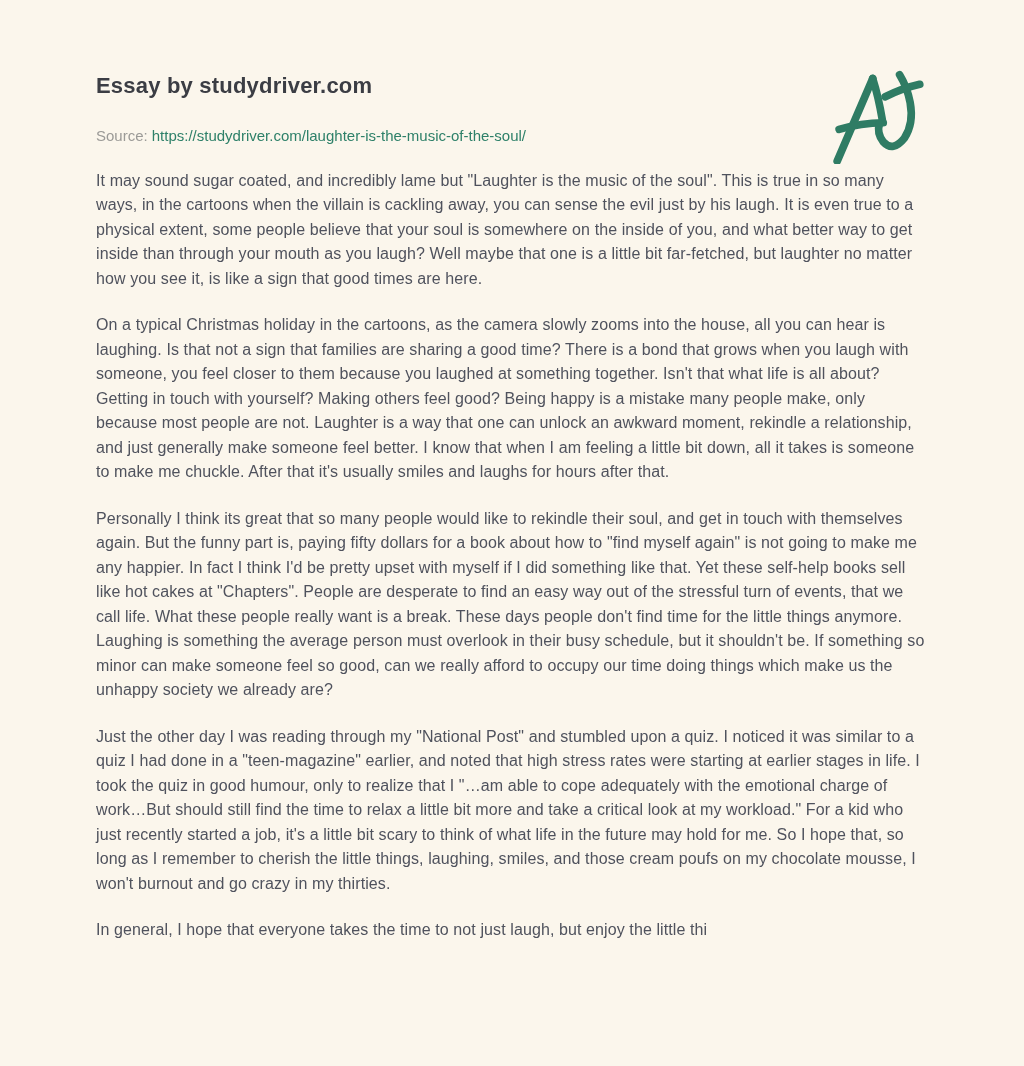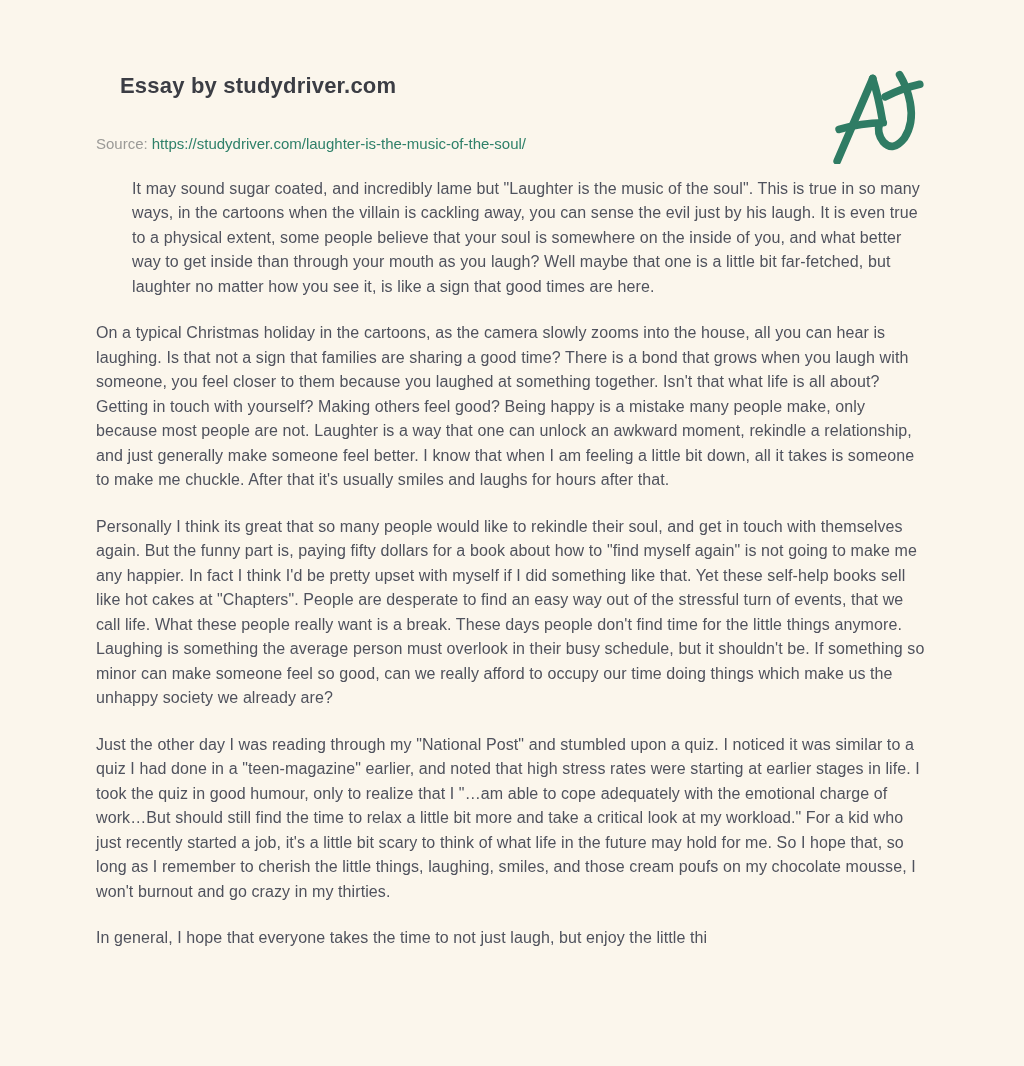--- a/index.html
+++ b/index.html
@@ -19,24 +19,23 @@
     width: 1024px;
     height: 1066px;
     padding: 72px 96px 0 96px;
   }
   .byline {
     font-size: 22px;
     font-weight: 700;
     color: #3b3d44;
     letter-spacing: 0.2px;
     line-height: 1.25;
-    margin-left: 24px;
   }
   .source-row {
-    margin-top: 35px;
+    margin-top: 27px;
     font-size: 15px;
     color: #9b9a97;
     line-height: 1.2;
   }
   .source-link {
     color: #2e8069;
     text-decoration: none;
     margin-left: 4px;
     cursor: pointer;
   }
@@ -56,21 +55,21 @@
     line-height: 1.15;
     letter-spacing: 0.1px;
   }
   .essay p {
     margin: 22px 0 0 0;
     font-size: 16px;
     line-height: 24.5px;
     color: #4f525d;
     letter-spacing: 0.1px;
   }
-  .essay p:first-child { margin-top: 24px; margin-left: 36px; }
+  .essay p:first-child { margin-top: 24px; }
 </style>
 </head>
 <body>
 
 <div class="page">
 
   <div class="byline">Essay by studydriver.com</div>
 
   <div class="source-row">
     <span>Source:</span><a class="source-link">https://studydriver.com/laughter-is-the-music-of-the-soul/</a>

